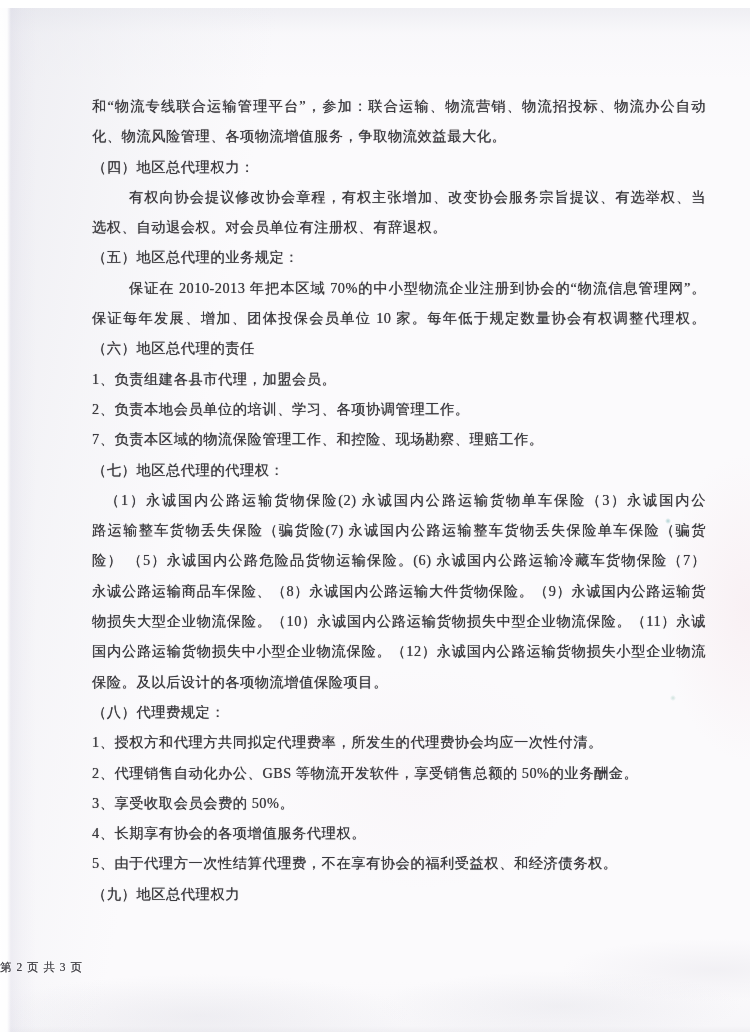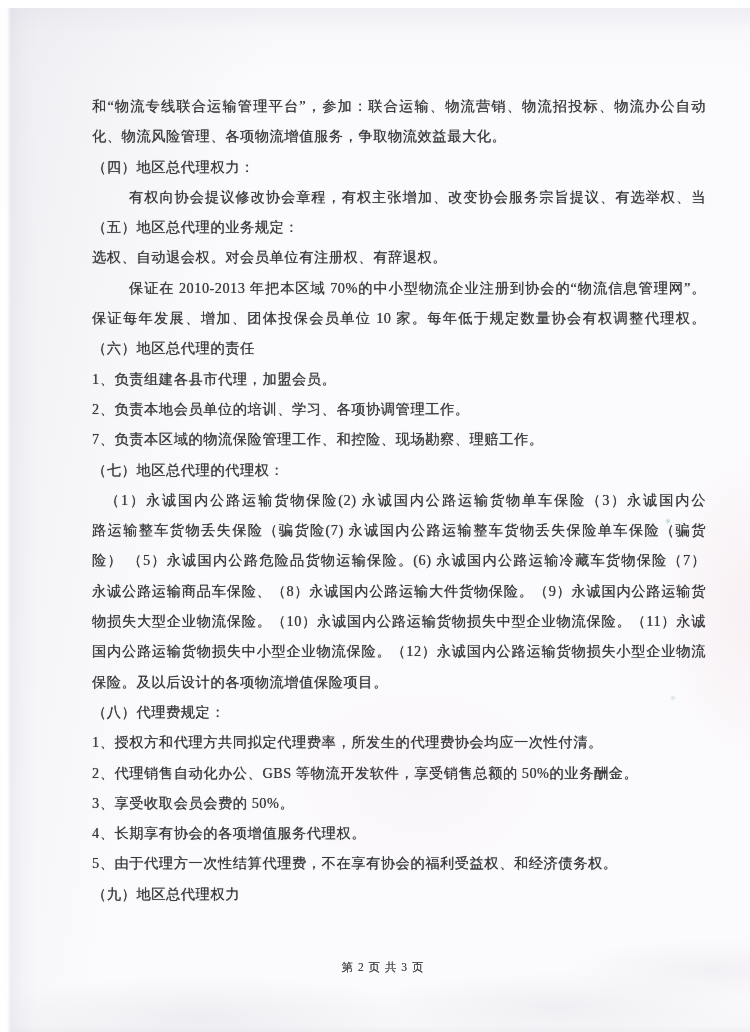--- a/index.html
+++ b/index.html
@@ -36,39 +36,37 @@
   .full{
     text-align:justify;
     text-align-last:justify;
     text-justify:inter-character;
   }
   .ind1{padding-left:13px;}
   .ind2{padding-left:37px;}
   .footer{
     position:absolute;
     left:0;top:952px;width:702px;
-    text-align:center;
     color:#46454a;
     font-size:11.5px;
     letter-spacing:1px;
     text-shadow:0 0 0.6px rgba(70,69,74,0.8);
-    padding-left:32px;
   }
 </style>
 </head>
 <body>
 
 <div class="page">
   <div class="doc">
     <div class="ln full">和“物流专线联合运输管理平台”，参加：联合运输、物流营销、物流招投标、物流办公自动</div>
     <div class="ln">化、物流风险管理、各项物流增值服务，争取物流效益最大化。</div>
     <div class="ln">（四）地区总代理权力：</div>
     <div class="ln full ind2">有权向协会提议修改协会章程，有权主张增加、改变协会服务宗旨提议、有选举权、当</div>
+    <div class="ln">选权、自动退会权。对会员单位有注册权、有辞退权。</div>
     <div class="ln">（五）地区总代理的业务规定：</div>
-    <div class="ln">选权、自动退会权。对会员单位有注册权、有辞退权。</div>
     <div class="ln full ind2">保证在 2010-2013 年把本区域 70%的中小型物流企业注册到协会的“物流信息管理网”。</div>
     <div class="ln full">保证每年发展、增加、团体投保会员单位 10 家。每年低于规定数量协会有权调整代理权。</div>
     <div class="ln">（六）地区总代理的责任</div>
     <div class="ln">1、负责组建各县市代理，加盟会员。</div>
     <div class="ln">2、负责本地会员单位的培训、学习、各项协调管理工作。</div>
     <div class="ln">7、负责本区域的物流保险管理工作、和控险、现场勘察、理赔工作。</div>
     <div class="ln">（七）地区总代理的代理权：</div>
     <div class="ln full ind1">（1）永诚国内公路运输货物保险(2) 永诚国内公路运输货物单车保险（3）永诚国内公</div>
     <div class="ln full">路运输整车货物丢失保险（骗货险(7) 永诚国内公路运输整车货物丢失保险单车保险（骗货</div>
     <div class="ln full">险） （5）永诚国内公路危险品货物运输保险。(6) 永诚国内公路运输冷藏车货物保险（7）</div>

